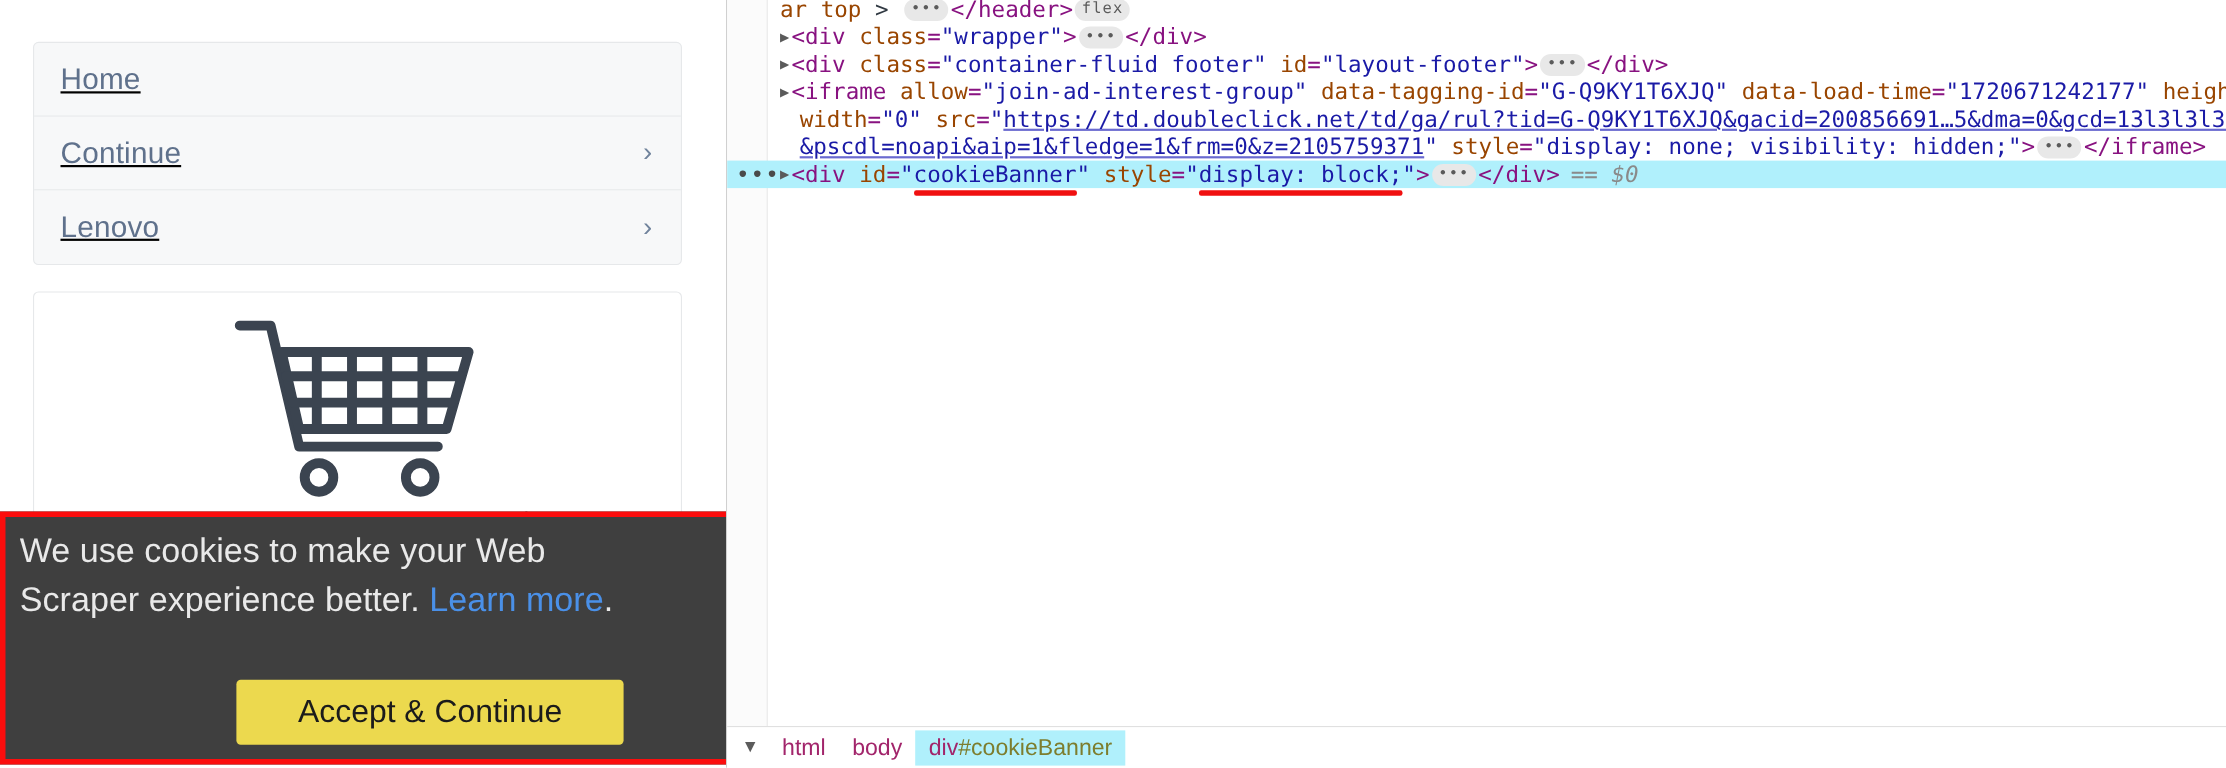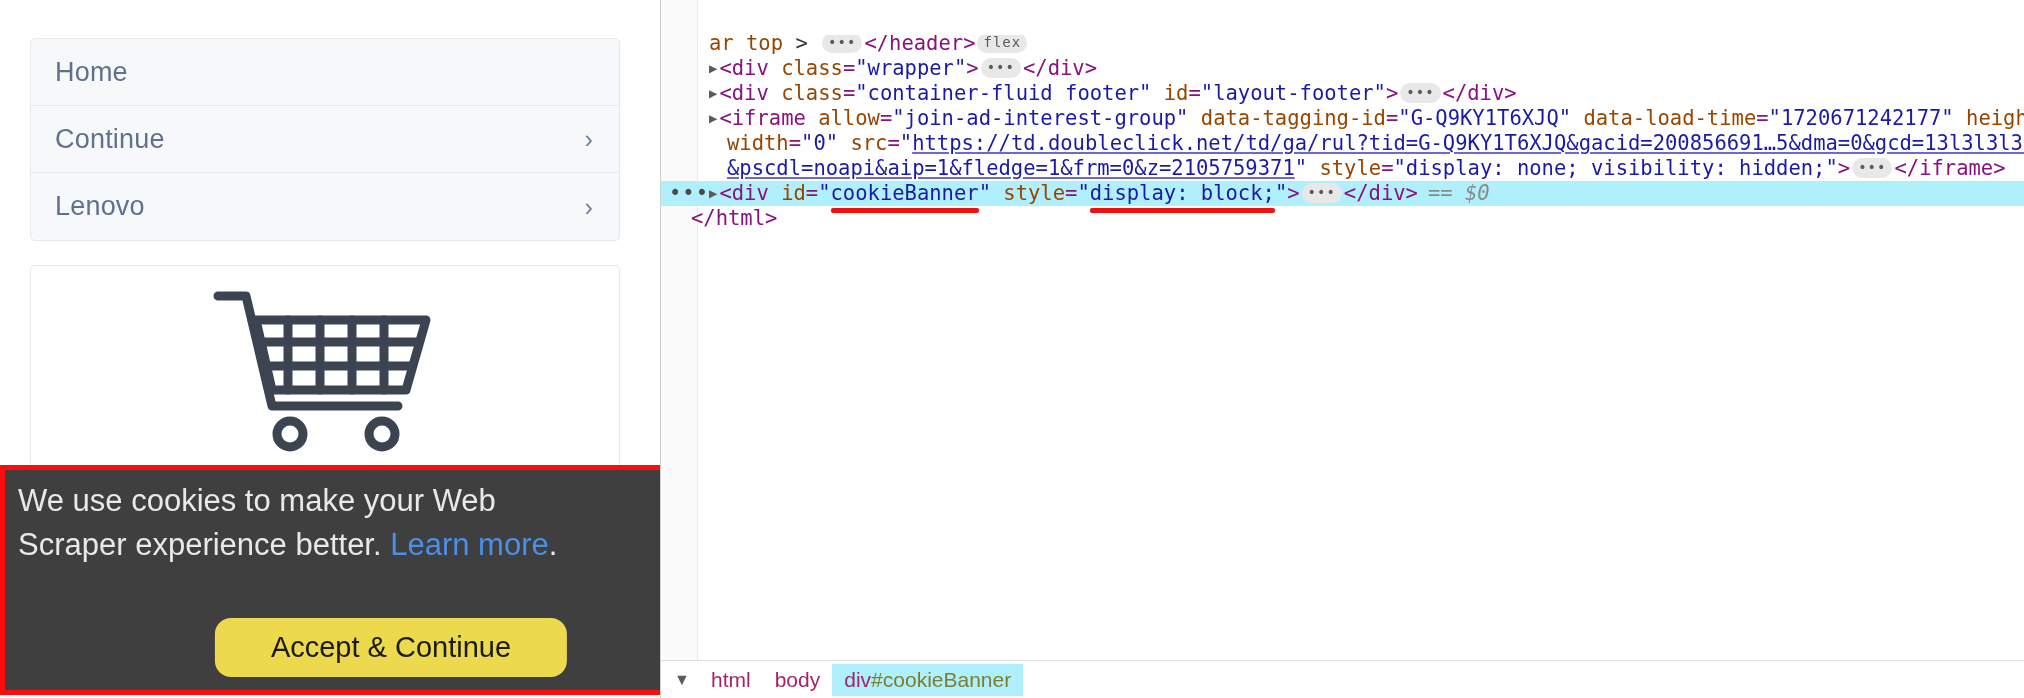--- a/index.html
+++ b/index.html
@@ -28,20 +28,21 @@
     overflow: hidden;
   }
 
   .nav-card {
     position: absolute;
     left: 30px; top: 38px;
     width: 590px;
     background: #f7f8f9;
     border: 1px solid #e6e8ea;
     border-radius: 5px;
+    text-decoration: underline;
   }
   .nav-item {
     position: relative;
     height: 67px;
     display: flex;
     align-items: center;
     padding: 0 24px;
     border-bottom: 1px solid #e8eaec;
     color: #5f718c;
     font-size: 27px;
@@ -130,21 +131,21 @@
     font-weight: bold;
     line-height: 1;
   }
   .cookie-accept {
     position: absolute;
     left: 50%; bottom: 18px;
     transform: translateX(-50%);
     background: #ecd94e;
     color: #1b1b1b;
     border: none;
-    border-radius: 16px;
+    border-radius: 4px;
     padding: 13px 56px;
     font-size: 29px;
     font-family: "Liberation Sans", sans-serif;
     cursor: pointer;
     white-space: nowrap;
   }
 
   
   #devtools {
     position: absolute;
@@ -170,21 +171,21 @@
     width: 37px; height: 100%;
     background: #fbfbfb;
     border-right: 1px solid #e9e9e9;
   }
   .row {
     position: relative;
     height: 25px;
     white-space: nowrap;
     padding-left: 48px;
   }
-  .row.clipped-top { height: 21px; overflow: hidden; margin-top: 35px; }
+  .row.clipped-top { height: 21px; overflow: hidden; }
   .row .clipped-inner { position: relative; top: -4px; }
   .row.selected {
     background: #b0f0fc;
   }
   .row.selected .dots-gutter {
     position: absolute;
     left: 8px; top: 0;
     color: #4a4a4a;
     letter-spacing: 1px;
   }
@@ -319,21 +320,20 @@
     <div id="dom-tree">
       <div class="gutter-col"></div>
       <div id="dom-rows">
           <div class="row clipped-top" style="padding-left: 48px;"><span class="clipped-inner"><span class="attr">ar</span><span class=""> </span><span class="attr">top</span><span class=""> &gt; </span><span class="ellip">•••</span><span class="punct">&lt;/header&gt;</span><span class="ellip">flex</span></span></div>
           <div class="row" style="padding-left: 48px;"><span class=""><span class="tri">▶</span><span class="punct">&lt;</span><span class="tag">div</span><span class=""> </span><span class="attr">class</span><span class="punct">=</span><span class="val">"wrapper"</span><span class="punct">&gt;</span><span class="ellip">•••</span><span class="punct">&lt;/</span><span class="tag">div</span><span class="punct">&gt;</span></span></div>
           <div class="row" style="padding-left: 48px;"><span class=""><span class="tri">▶</span><span class="punct">&lt;</span><span class="tag">div</span><span class=""> </span><span class="attr">class</span><span class="punct">=</span><span class="val">"container-fluid footer"</span><span class=""> </span><span class="attr">id</span><span class="punct">=</span><span class="val">"layout-footer"</span><span class="punct">&gt;</span><span class="ellip">•••</span><span class="punct">&lt;/</span><span class="tag">div</span><span class="punct">&gt;</span></span></div>
           <div class="row" style="padding-left: 48px;"><span class=""><span class="tri">▶</span><span class="punct">&lt;</span><span class="tag">iframe</span><span class=""> </span><span class="attr">allow</span><span class="punct">=</span><span class="val">"join-ad-interest-group"</span><span class=""> </span><span class="attr">data-tagging-id</span><span class="punct">=</span><span class="val">"G-Q9KY1T6XJQ"</span><span class=""> </span><span class="attr">data-load-time</span><span class="punct">=</span><span class="val">"1720671242177"</span><span class=""> </span><span class="attr">height</span></span></div>
           <div class="row" style="padding-left: 66px;"><span class=""><span class="attr">width</span><span class="punct">=</span><span class="val">"0"</span><span class=""> </span><span class="attr">src</span><span class="punct">=</span><span class="val">"</span><span class="link-val">https://td.doubleclick.net/td/ga/rul?tid=G-Q9KY1T6XJQ&amp;gacid=200856691…5&amp;dma=0&amp;gcd=13l3l3l3l1&amp;npa=</span></span></div>
           <div class="row" style="padding-left: 66px;"><span class=""><span class="link-val">&amp;pscdl=noapi&amp;aip=1&amp;fledge=1&amp;frm=0&amp;z=2105759371</span><span class="val">"</span><span class=""> </span><span class="attr">style</span><span class="punct">=</span><span class="val">"display: none; visibility: hidden;"</span><span class="punct">&gt;</span><span class="ellip">•••</span><span class="punct">&lt;/</span><span class="tag">iframe</span><span class="punct">&gt;</span></span></div>
           <div class="row selected" style="padding-left: 48px;"><span class="dots-gutter">•••</span><span class=""><span class="tri">▶</span><span class="punct">&lt;</span><span class="tag">div</span><span class=""> </span><span class="attr">id</span><span class="punct">=</span><span class="val">"</span><span class="val underline-red">cookieBanner</span><span class="val">"</span><span class=""> </span><span class="attr">style</span><span class="punct">=</span><span class="val">"</span><span class="val underline-red">display: block;</span><span class="val">"</span><span class="punct">&gt;</span><span class="ellip">•••</span><span class="punct">&lt;/</span><span class="tag">div</span><span class="punct">&gt;</span><span class="dollar0">== $0</span></span></div>
-          <div class="row" style="padding-left: 30px;"><span class=""><span class="punct">&lt;/</span><span class="tag">html</span><span class="punct">&gt;</span></span></div>
         </div>
     </div>
 
     <div id="breadcrumb">
       <div class="bc-toggle">▼</div>
       <div id="bc-list" style="display:flex;align-items:center;">
           <span class="bc-crumb"><span>html</span></span>
           <span class="bc-crumb"><span>body</span></span>
           <span class="bc-crumb selected"><span>div</span><span class="bc-hash">#cookieBanner</span></span>
         </div>

